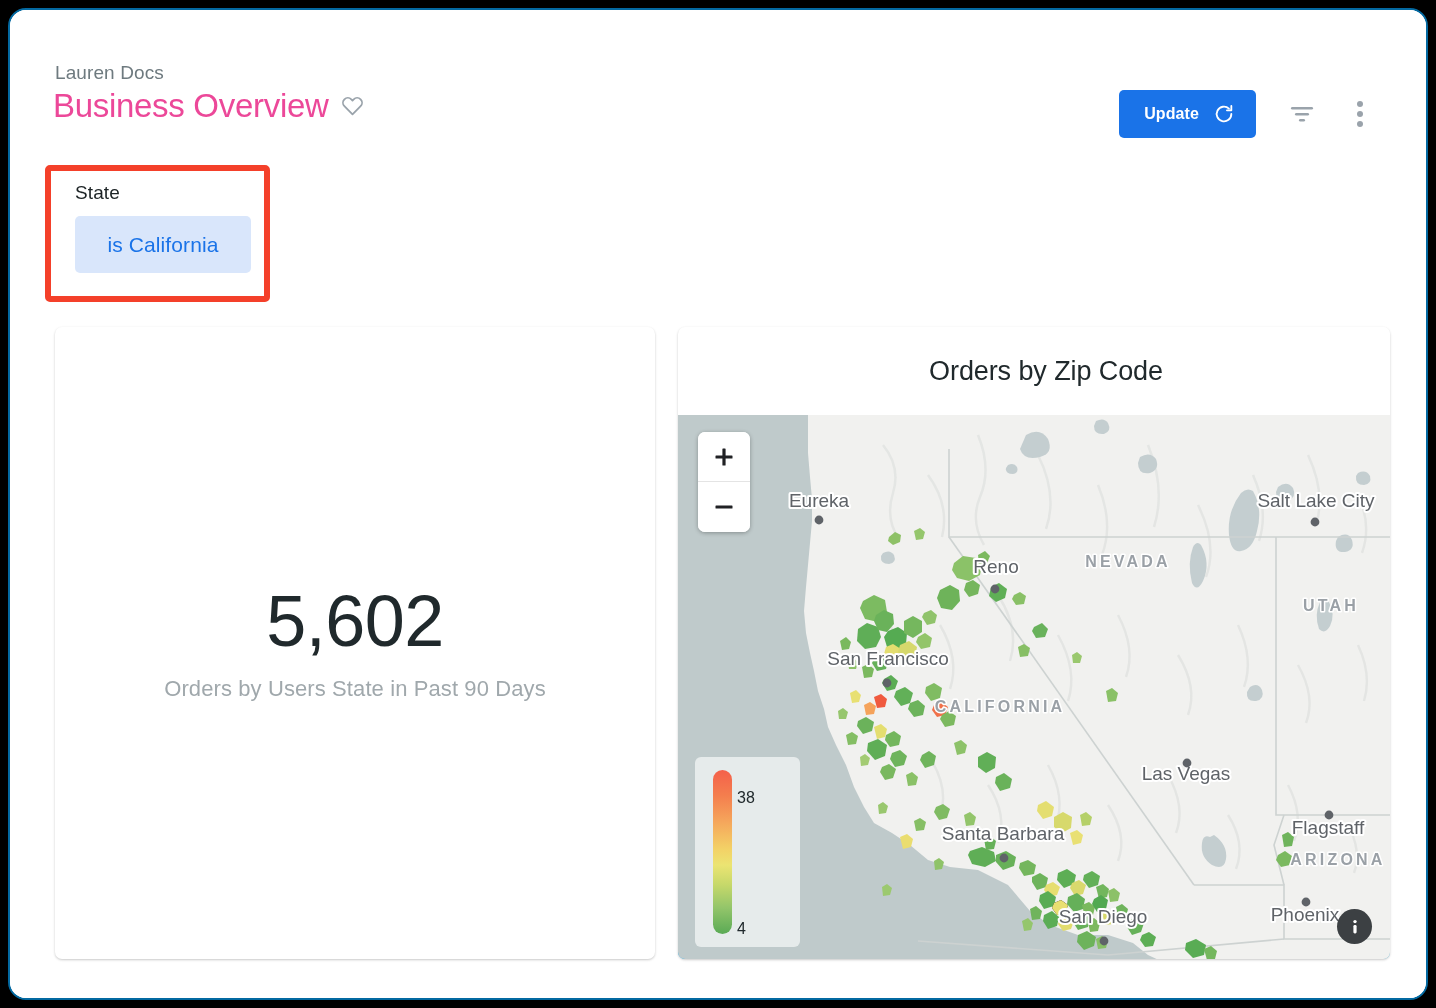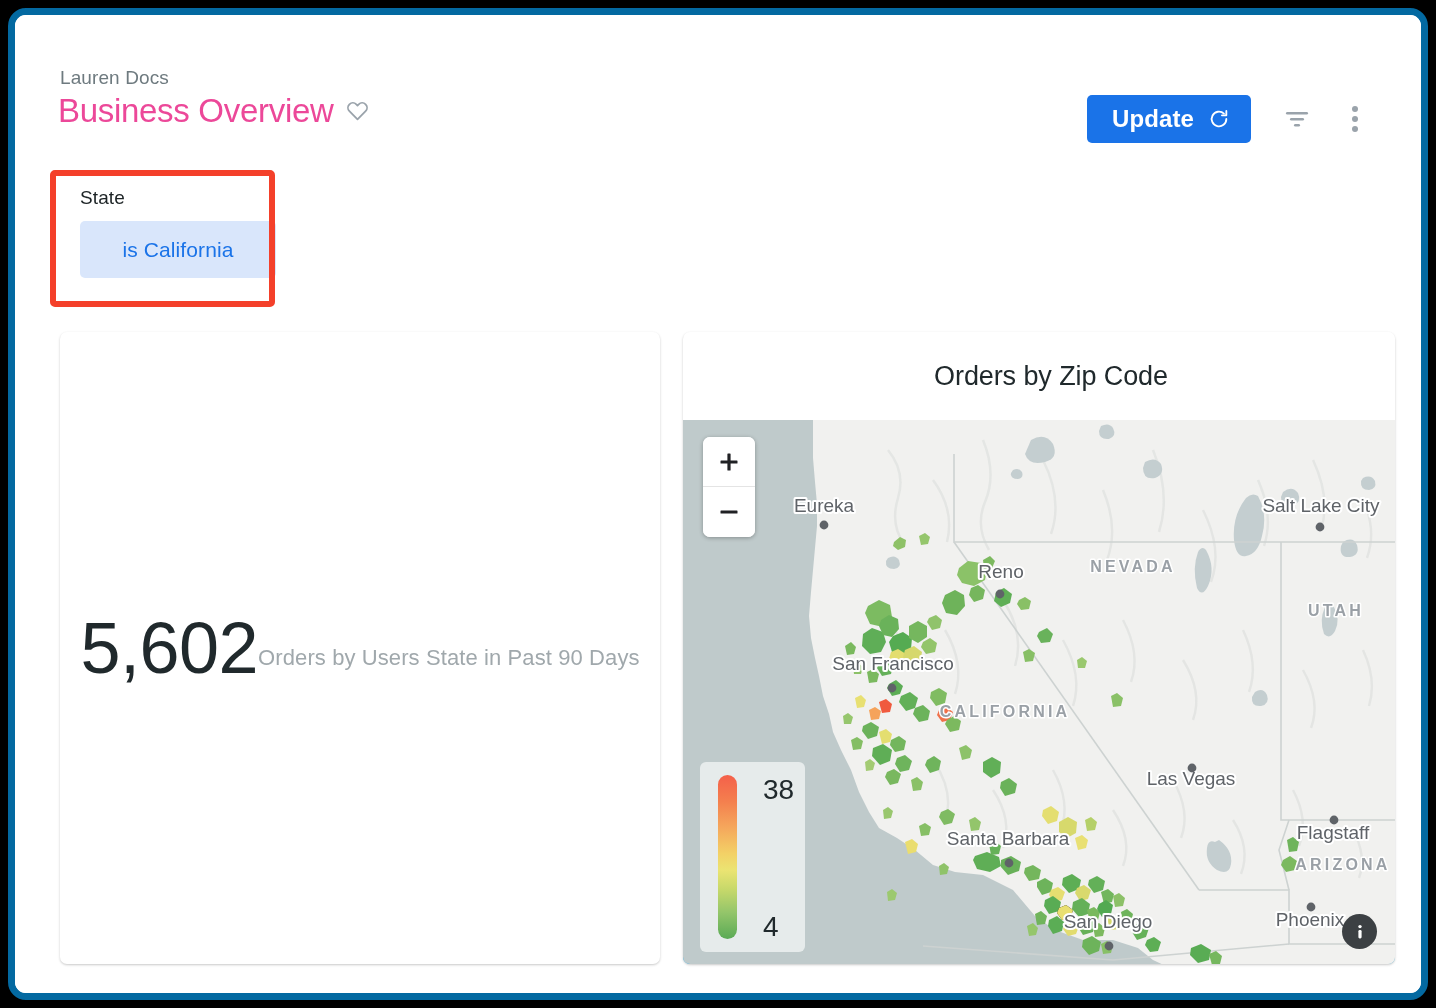--- a/index.html
+++ b/index.html
@@ -11,21 +11,21 @@
     font-family: "Liberation Sans", sans-serif;
     overflow: hidden;
   }
 
   
   #app-window {
     position: absolute;
     left: 8px; top: 8px;
     width: 1420px; height: 992px;
     background: #ffffff;
-    border: 7px solid #0369a1;
+    border: 2px solid #0369a1;
     border-radius: 18px;
     overflow: hidden;
   }
 
   #page-surface {
     position: absolute;
     inset: 0;
     background: #ffffff;
     padding: 0;
   }
@@ -67,21 +67,21 @@
     gap: 0px;
   }
   #update-button {
     height: 48px;
     padding: 0 21px 0 25px;
     background: #1a73e8;
     color: #fff;
     border: none;
     border-radius: 5px;
     font-family: "Liberation Sans", sans-serif;
-    font-size: 24px;
+    font-size: 16px;
     font-weight: 700;
     letter-spacing: .1px;
     display: flex;
     align-items: center;
     gap: 14px;
     cursor: pointer;
   }
   .refresh-ico { width: 22px; height: 22px; display: block; }
 
   .icon-btn {
@@ -111,21 +111,21 @@
     position: absolute;
     left: 30px; top: 17px;
   }
   #filter-label {
     font-size: 19px;
     color: #1c2325;
     margin-bottom: 12px;
     letter-spacing: .1px;
   }
   #filter-chip {
-    width: 196px; height: 57px;
+    width: 176px; height: 57px;
     background: #d9e6fb;
     border: none;
     border-radius: 5px;
     color: #1a73e8;
     font-family: "Liberation Sans", sans-serif;
     font-size: 21px;
     display: flex;
     align-items: center;
     justify-content: center;
     cursor: pointer;
@@ -138,21 +138,21 @@
     background: #ffffff;
     border-radius: 7px;
     box-shadow: 0 1px 3px rgba(0,0,0,.12), 0 1px 2px rgba(0,0,0,.10);
     overflow: hidden;
   }
 
   #kpi-tile {
     left: 45px; top: 317px;
     width: 600px; height: 632px;
     display: flex;
-    flex-direction: row;
+    flex-direction: column;
     align-items: center;
     justify-content: center;
   }
   #kpi-value {
     font-size: 72px;
     color: #20292c;
     font-weight: 400;
     letter-spacing: -.5px;
     line-height: 1;
   }
@@ -223,23 +223,24 @@
     left: 18px; top: 13px;
     width: 19px; height: 164px;
     border-radius: 10px;
     background: linear-gradient(to bottom,
       #f4604a 0%, #f47f4e 16%, #f5a75c 32%,
       #f3d166 48%, #ebe472 58%, #c6d86a 70%,
       #93c56a 84%, #5aaa55 100%);
   }
   .legend-val {
     position: absolute;
-    left: 63px;
-    font-size: 28px;
+    left: 42px;
+    font-size: 16px;
     color: #20292c;
+    margin-top: 20px;
   }
   #legend-max { top: 12px; }
   #legend-min { bottom: 9px; }
 
   
   #map-info-button {
     position: absolute;
     right: 18px; bottom: 15px;
     width: 35px; height: 35px;
     border-radius: 50%;

